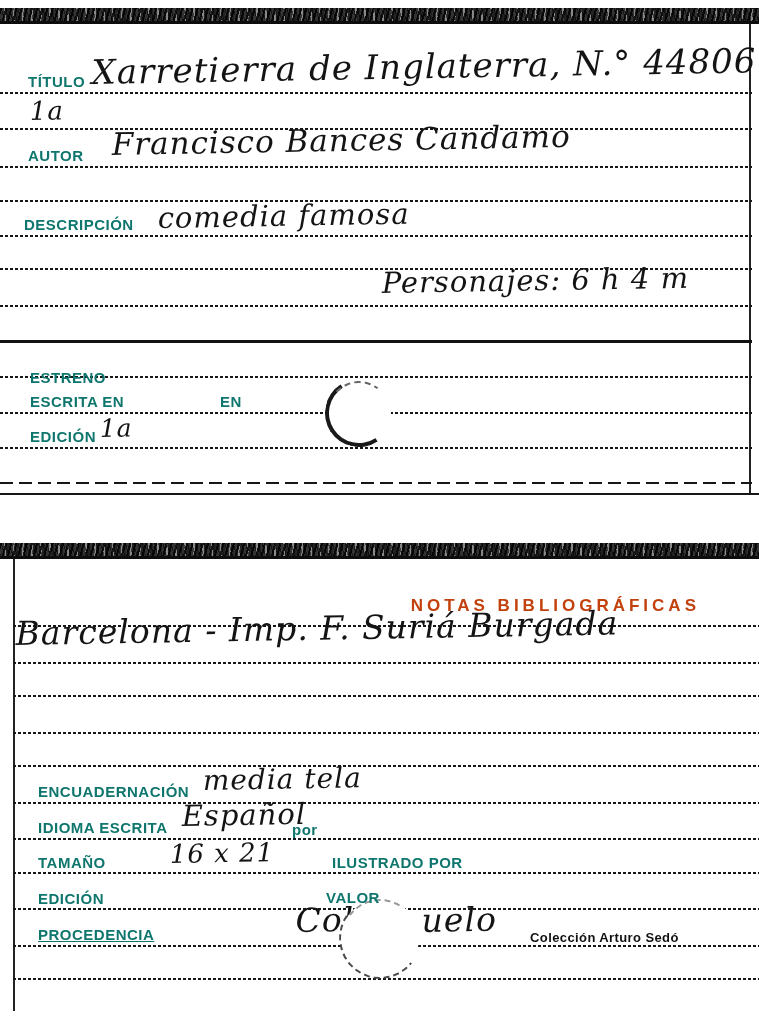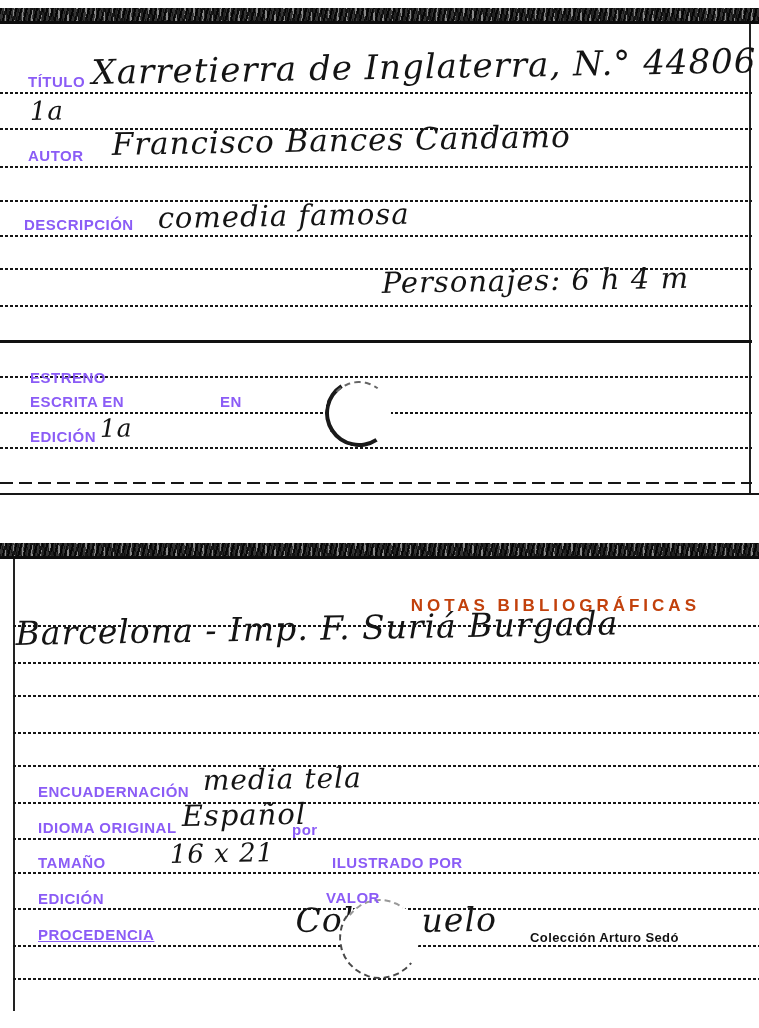--- a/index.html
+++ b/index.html
@@ -19,21 +19,21 @@
   
   .line{position:absolute;z-index:1;}
   .dot{height:2px;background:repeating-linear-gradient(90deg,#161616 0 3px,transparent 3px 5px);}
   .dash{height:2px;background:repeating-linear-gradient(90deg,#161616 0 13px,transparent 13px 19px);}
   .solid{height:2px;background:#161616;}
   .thick{height:3px;background:#111;}
   .vedge{position:absolute;width:2px;background:#222;z-index:1;}
   
   .lbl{
     position:absolute;font-weight:bold;font-size:15px;letter-spacing:.5px;
-    color:#8b5cf6;white-space:nowrap;z-index:4;
+    color:#0f766e;white-space:nowrap;z-index:4;
   }
   .hdr{position:absolute;font-weight:bold;font-size:17px;letter-spacing:4px;color:#c2410c;z-index:4;text-align:right;}
   .foot{position:absolute;font-weight:bold;font-size:13px;letter-spacing:.4px;color:#101010;z-index:4;}
   
   .hw{
     position:absolute;font-family:"DejaVu Serif",serif;font-style:italic;
     color:#141414;white-space:nowrap;z-index:2;letter-spacing:1px;
     transform:rotate(-1deg);transform-origin:left bottom;
   }
   
@@ -109,21 +109,21 @@
     <div class="line dot" style="left:13px;top:872px;width:746px;"></div>
     <div class="line dot" style="left:13px;top:908px;width:746px;"></div>
     <div class="line dot" style="left:13px;top:945px;width:746px;"></div>
     <div class="line dot" style="left:13px;top:978px;width:746px;"></div>
 
     <div class="hdr" style="left:20px;top:596px;width:680px;">NOTAS BIBLIOGRÁFICAS</div>
 
     <div class="hw" style="left:16px;top:614px;font-size:33px;">Barcelona - Imp. F. Suriá Burgada</div>
 
     <div class="lbl" style="left:38px;top:783px;">ENCUADERNACIÓN</div>
-    <div class="lbl" style="left:38px;top:819px;">IDIOMA ORIGINAL</div>
+    <div class="lbl" style="left:38px;top:819px;">IDIOMA ESCRITA</div>
     <div class="lbl" style="left:292px;top:821px;">por</div>
     <div class="lbl" style="left:38px;top:854px;">TAMAÑO</div>
     <div class="lbl" style="left:332px;top:854px;">ILUSTRADO POR</div>
     <div class="lbl" style="left:38px;top:890px;">EDICIÓN</div>
     <div class="lbl" style="left:326px;top:889px;">VALOR</div>
     <div class="lbl" style="left:38px;top:926px;text-decoration:underline;">PROCEDENCIA</div>
 
     <div class="hw" style="left:203px;top:764px;font-size:28px;">media tela</div>
     <div class="hw" style="left:182px;top:799px;font-size:29px;">Español</div>
     <div class="hw" style="left:170px;top:839px;font-size:26px;">16 x 21</div>

